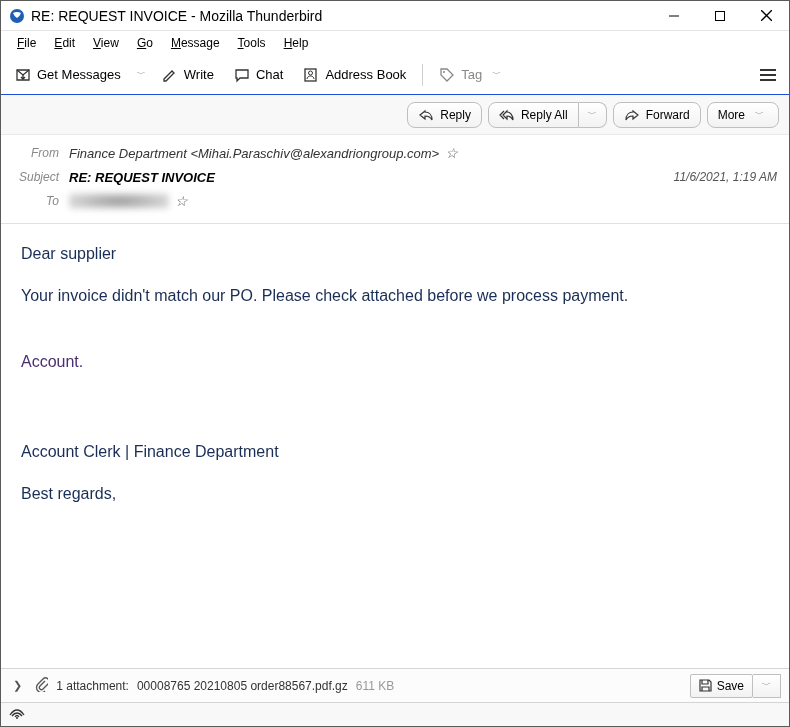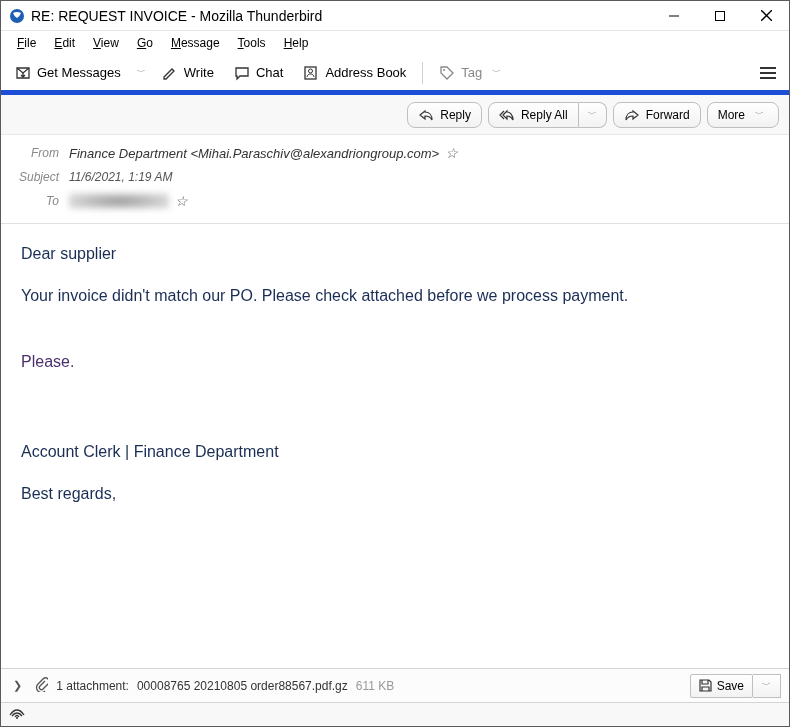--- a/index.html
+++ b/index.html
@@ -58,21 +58,21 @@
 .menu-item {
   padding: 2px 8px;
   font-size: 12px;
 }
 .menu-item span.ul { text-decoration: underline; }
 .toolbar {
   height: 40px;
   display: flex;
   align-items: center;
   padding: 0 6px;
-  border-bottom: 5px solid #1d4ed8;
+  border-bottom: 1px solid #1d4ed8;
   gap: 4px;
 }
 .tool-btn {
   height: 28px;
   display: flex;
   align-items: center;
   padding: 0 8px;
   gap: 6px;
   border-radius: 2px;
   font-size: 13px;
@@ -335,36 +335,39 @@
   <div class="headers">
     <div class="hdr-row">
       <div class="hdr-label">From</div>
       <div class="hdr-value">
         <span>Finance Department &lt;Mihai.Paraschiv@alexandriongroup.com&gt;</span>
         <span class="star">☆</span>
       </div>
     </div>
     <div class="hdr-row">
       <div class="hdr-label">Subject</div>
+      <div class="hdr-value bold">
+        <span>RE: REQUEST INVOICE</span>
+      </div>
       <div class="hdr-date">11/6/2021, 1:19 AM</div>
     </div>
     <div class="hdr-row">
       <div class="hdr-label">To</div>
       <div class="hdr-value">
         <div class="redacted"></div>
         <span class="star">☆</span>
       </div>
     </div>
   </div>
 
   <div class="body-area">
     <p class="dark">Dear supplier</p>
     <p class="dark">Your invoice didn't match our PO. Please check attached before we process payment.</p>
     <br>
-    <p class="purple">Please.</p>
+    <p class="purple">Account.</p>
     <br><br>
     <p class="dark">Account Clerk | Finance Department</p>
     <p class="dark">Best regards,</p>
   </div>
 
   <div class="attach-bar">
     <span class="chev">❯</span>
     <span class="clip">
       <svg width="14" height="16" viewBox="0 0 14 16">
           <path d="M11 5l-5 5c-1 1-1 2 0 3s2 1 3 0l5-5c1.5-1.5 1.5-3.5 0-5s-3.5-1.5-5 0l-5 5c-2 2-2 5 0 7s5 2 7 0" fill="none" stroke="#555" stroke-width="1.3"></path>

